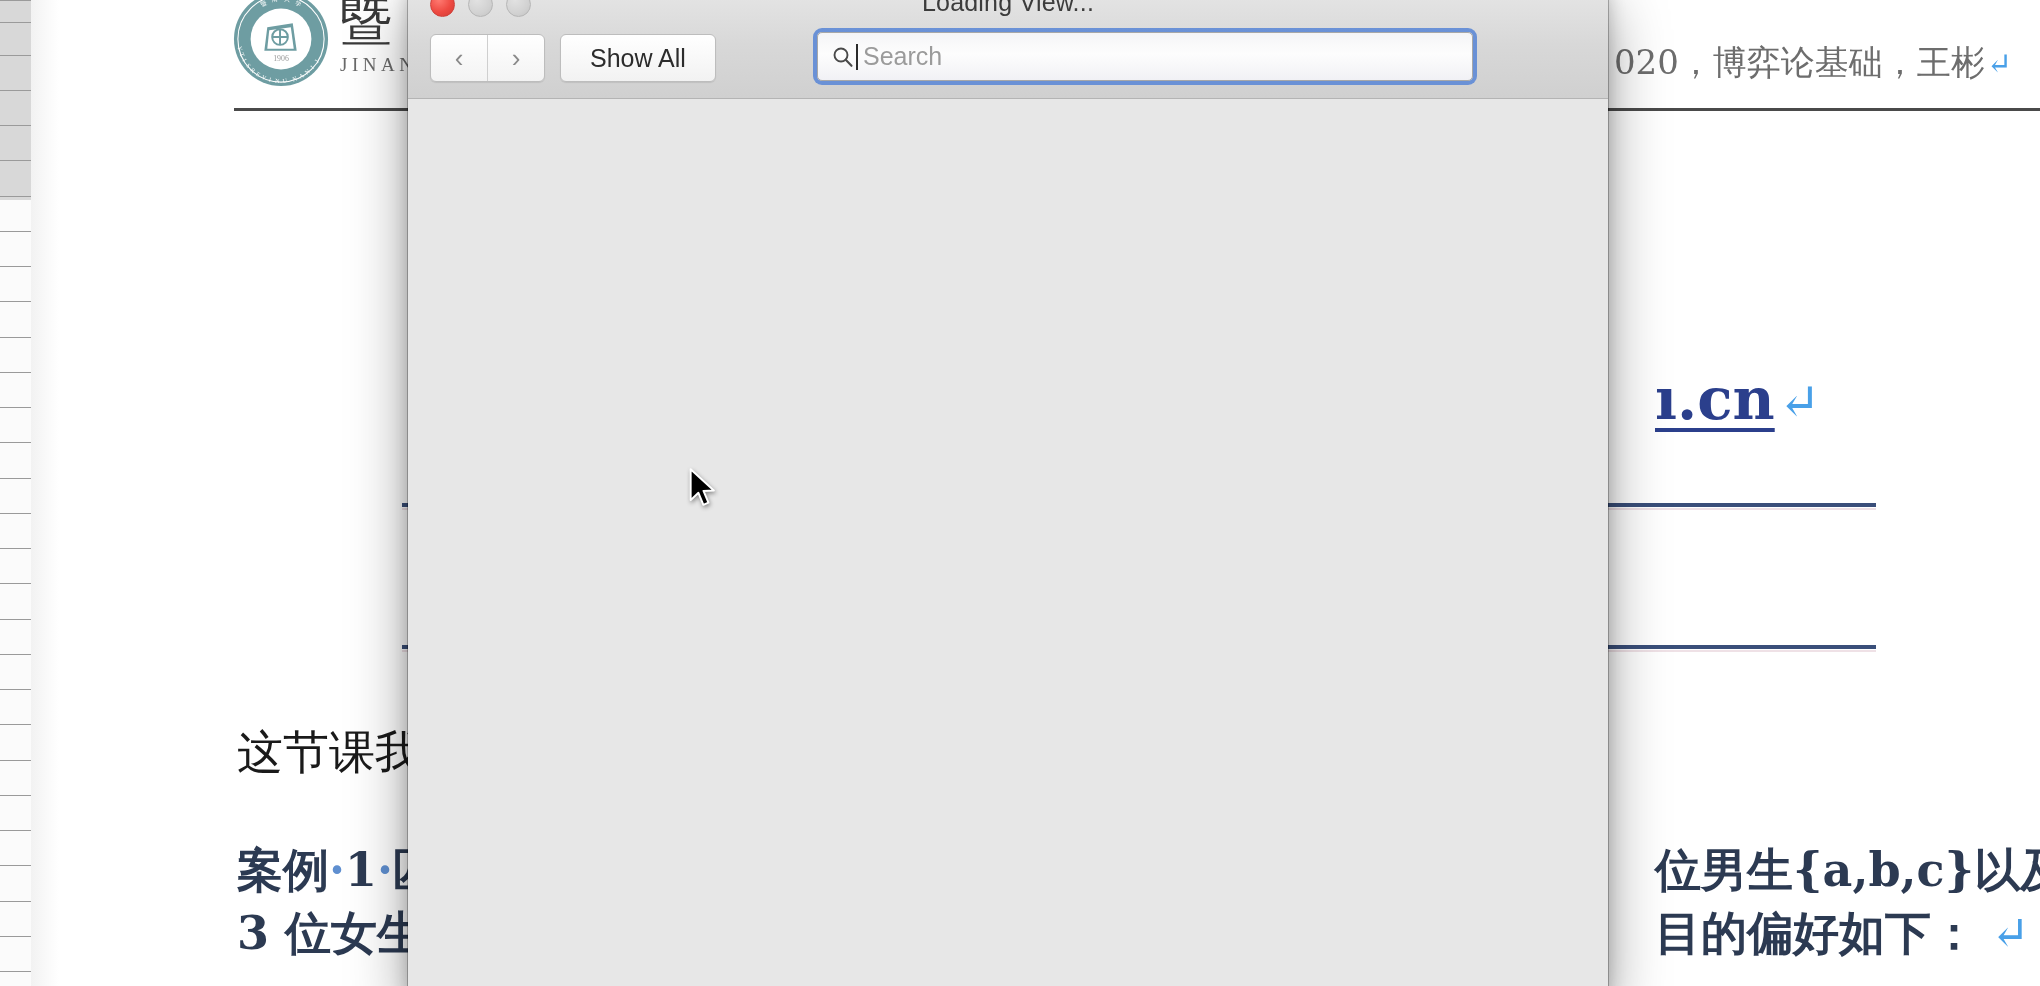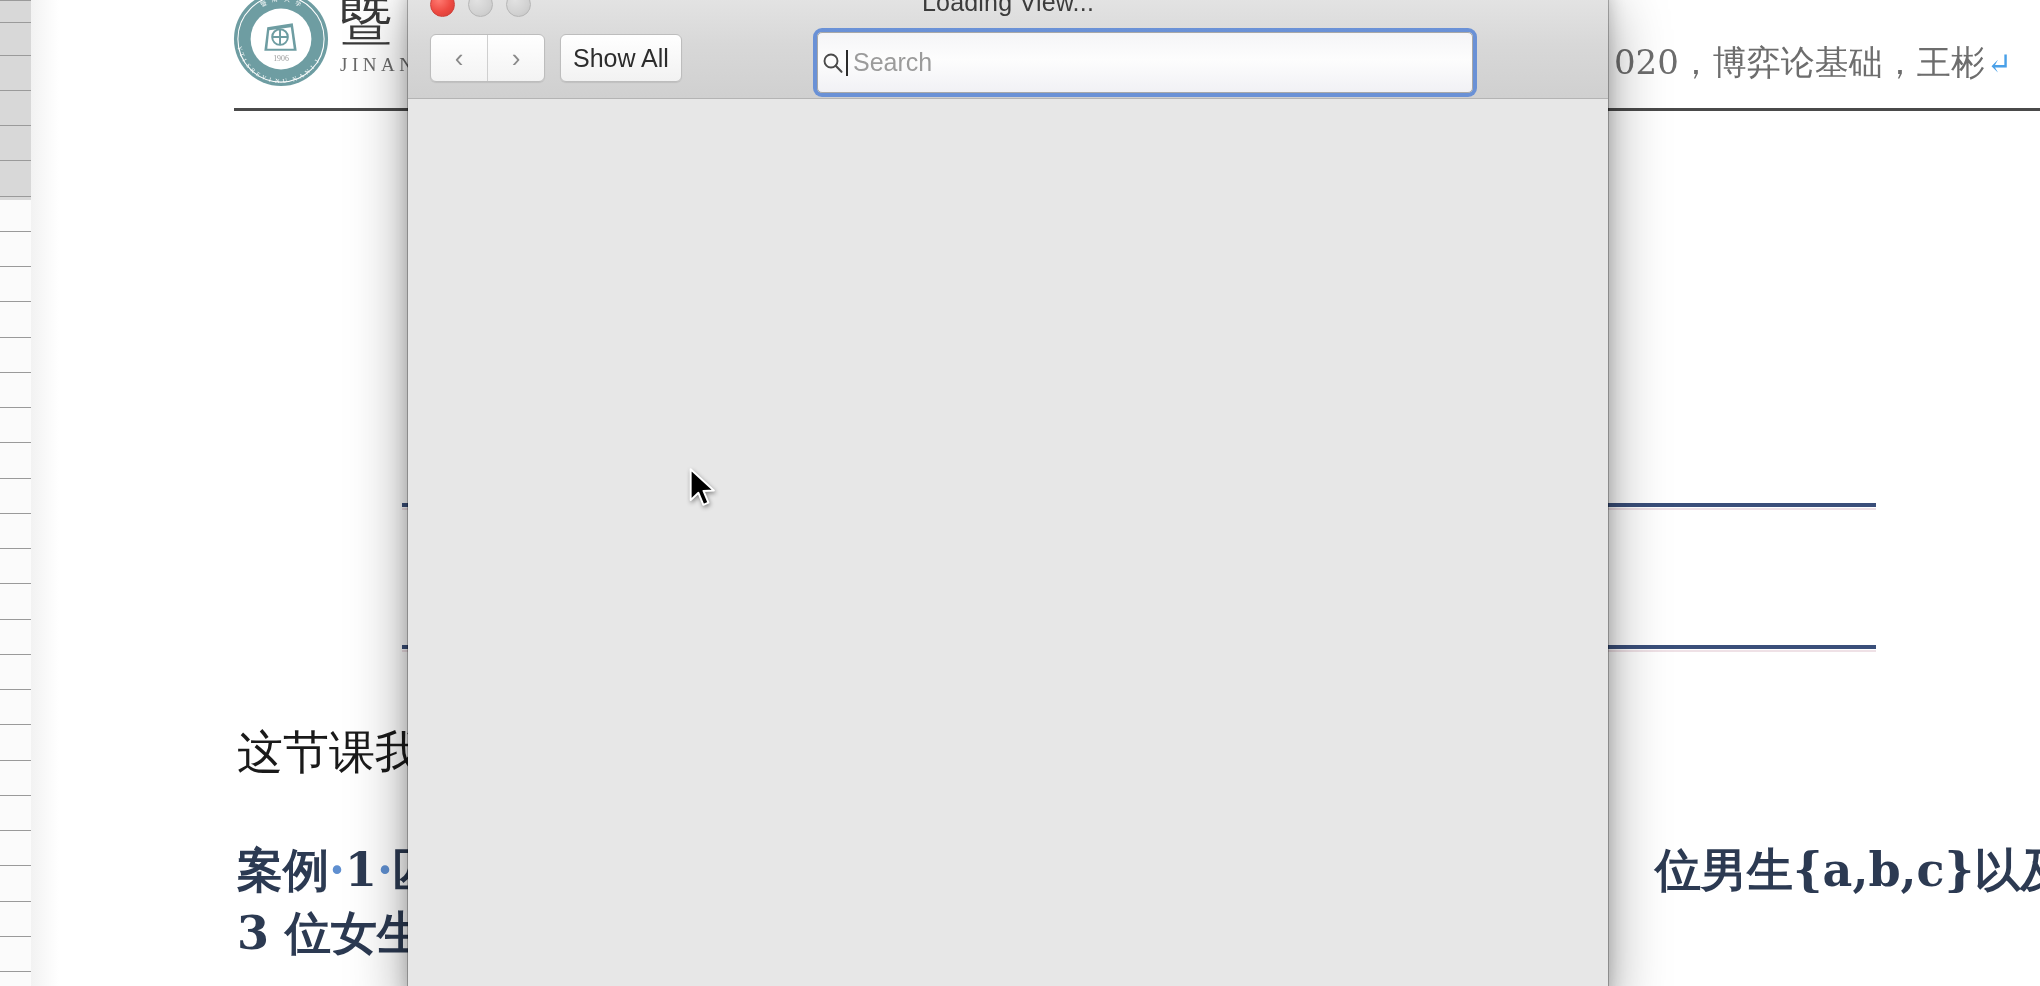--- a/index.html
+++ b/index.html
@@ -300,47 +300,47 @@
     background: transparent;
     border: none;
   }
   .nav-btn + .nav-btn { border-left: 1px solid #cfcfcf; }
 
   .showall-btn {
     position: absolute;
     left: 152px;
     top: 6px;
     height: 46px;
-    padding: 0 12px;
+    padding: 0 29px;
     display: flex;
     align-items: center;
     justify-content: center;
     border: 1px solid #bdbdbd;
     border-radius: 6px;
     background: linear-gradient(to bottom, #ffffff 0%, #f2f2f2 100%);
     box-shadow: 0 1px 1px rgba(0,0,0,0.09);
     font-family: "Liberation Sans", sans-serif;
     font-size: 25px;
     color: #2c2c2c;
     white-space: nowrap;
   }
 
   .search-field {
     position: absolute;
     left: 409px;
     top: 4px;
     width: 656px;
-    height: 61px;
+    height: 49px;
     border-radius: 5px;
     background: linear-gradient(to bottom, #f5f5f7 0%, #fdfdfd 45%, #f1f1f5 100%);
     border: 1px solid #a8a8a8;
     box-shadow: 0 0 0 4px rgba(100,141,214,0.95);
     display: flex;
     align-items: center;
-    padding-left: 4px;
+    padding-left: 14px;
     box-sizing: border-box;
   }
   .search-icon {
     width: 22px; height: 22px;
     position: relative;
     flex: 0 0 auto;
     margin-right: 2px;
   }
   .search-caret {
     width: 2px;
@@ -458,34 +458,38 @@
           </div>
         </div>
 
         <div class="header-right">
           <span>020，博弈论基础，王彬</span><span class="pilcrow">↵</span>
         </div>
       </div>
 
       <div class="header-rule"></div>
 
+      <div class="link-cn">
+        <span class="u">ı.cn</span><span class="pilcrow">↵</span>
+      </div>
 
       <div class="blue-rule r1"></div>
       <div class="blue-rule-soft r1"></div>
       <div class="blue-rule r2"></div>
       <div class="blue-rule-soft r2"></div>
 
       <div class="body-line line-intro">这节课我们</div>
 
       <div class="body-line line-case-left">案例<span class="mid-dot">·</span>1<span class="mid-dot">·</span>匹配</div>
 
       <div class="body-line line-case-right">位男生{a,b,c}以及</div>
 
       <div class="body-line line-case-left-2">3 位女生{A</div>
 
+      <div class="body-line line-case-right-2"><span>目的偏好如下：</span><span class="pilcrow">↵</span></div>
 
     </div>
   </div>
 
   <div class="mac-window">
 
     <div class="titlebar">
 
       <div class="traffic">
         <div class="light close"></div>

